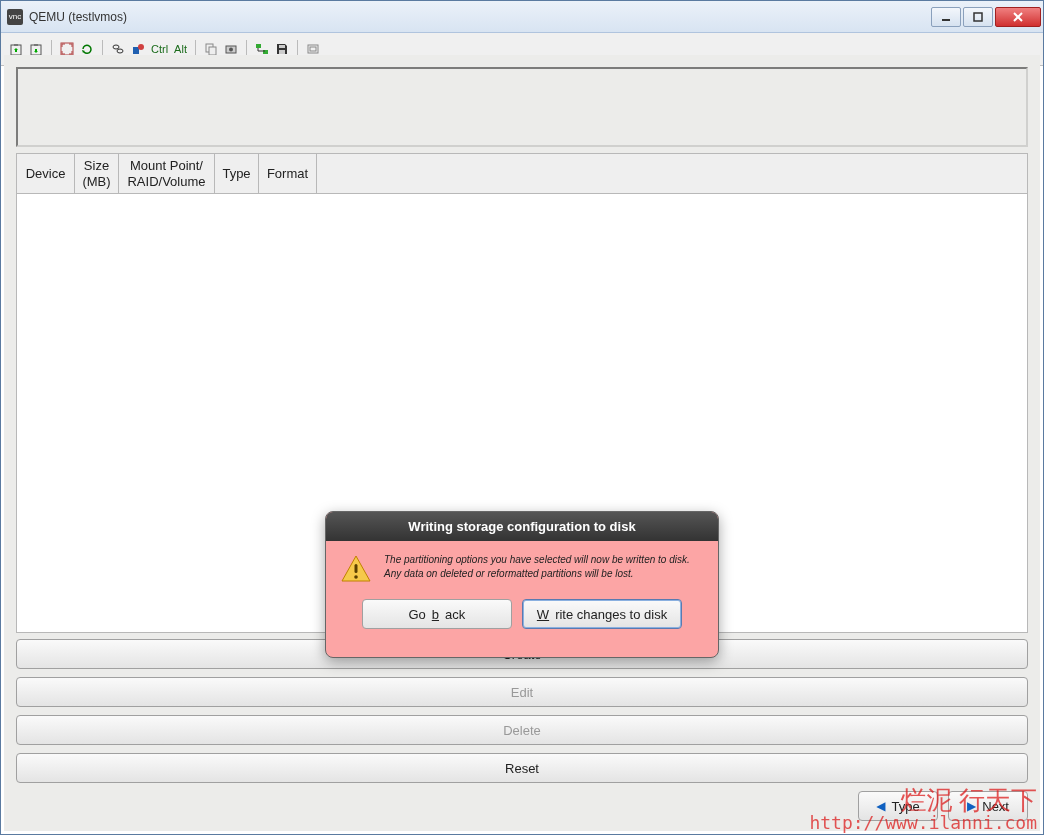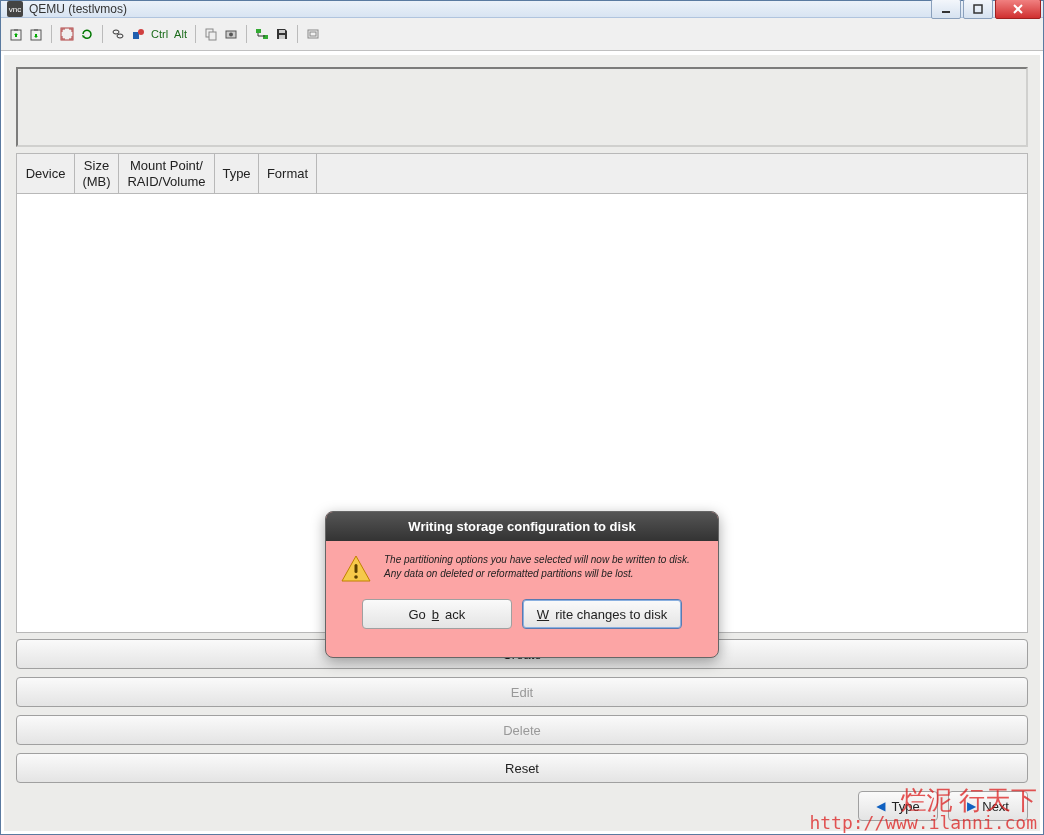--- a/index.html
+++ b/index.html
@@ -1,20 +1,20 @@
 <!DOCTYPE html>
 <html><head>
 <meta charset="utf-8">
 <style>
 * { box-sizing: border-box; margin: 0; padding: 0; }
 body { font-family: "Segoe UI", Tahoma, sans-serif; font-size: 12px; background: #dce5f0; width: 1044px; height: 835px; position: relative; overflow: hidden; }
 
 
 .window { position: absolute; top: 0; left: 0; width: 1044px; height: 835px; border: 1px solid #5a7aa0; background: #fff; }
-.titlebar { height: 17px; background: linear-gradient(#ebf1f9, #d8e4f2); border-bottom: 1px solid #b0c4de; display: flex; align-items: center; padding: 0 2px; }
+.titlebar { height: 32px; background: linear-gradient(#ebf1f9, #d8e4f2); border-bottom: 1px solid #b0c4de; display: flex; align-items: center; padding: 0 2px; }
 .title-icon { width: 16px; height: 16px; margin: 0 6px 0 4px; display: inline-flex; align-items: center; justify-content: center; background: #444; color: #fff; font-size: 8px; border-radius: 2px; }
 .title-text { flex: 1; color: #333; font-size: 12px; }
 .win-controls { display: flex; gap: 2px; }
 .win-btn { width: 30px; height: 20px; border: 1px solid #8aa0bc; background: linear-gradient(#f3f6fb,#d6e2f0); border-radius: 2px; display: flex; align-items: center; justify-content: center; font-size: 10px; color: #333; cursor: pointer; }
 .win-btn.close { background: linear-gradient(#f08080,#d03030); color: #fff; width: 46px; border-color: #a02020; }
 
 
 .toolbar { height: 26px; background: #f0f0f0; border-bottom: 1px solid #c0c0c0; display: flex; align-items: center; padding: 16px 6px; gap: 2px; }
 .tb-icon { width: 18px; height: 18px; display: inline-flex; align-items: center; justify-content: center; font-size: 12px; cursor: pointer; border: 1px solid transparent; }
 .tb-sep { width: 1px; height: 18px; background: #bbb; margin: 0 4px; }

